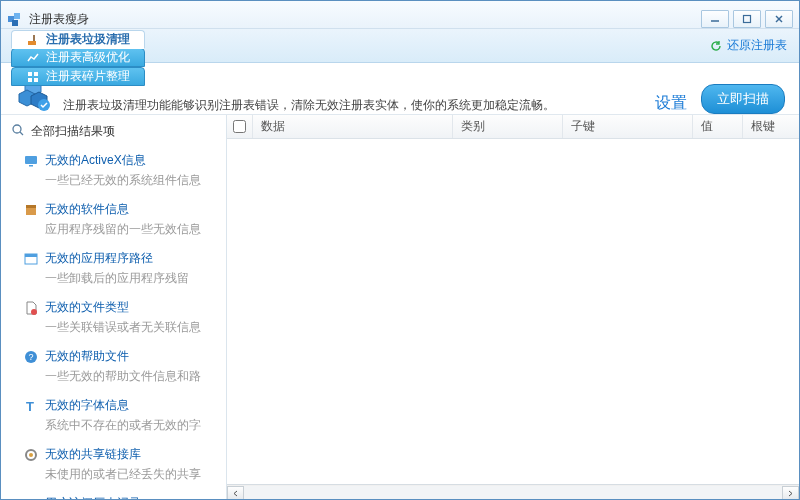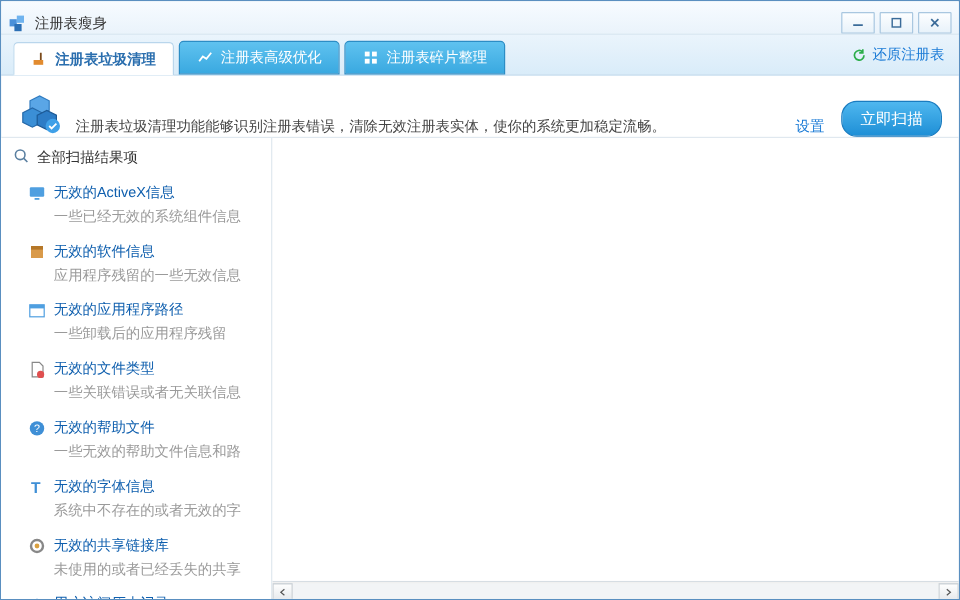--- a/index.html
+++ b/index.html
@@ -7,33 +7,33 @@
 
 
 .title-bar { height: 28px; background: linear-gradient(#f7fbff, #eaf3fb); display: flex; align-items: flex-end; padding: 0 6px; border-bottom: 1px solid #d0e0ee; }
 .title-bar .app-icon { width: 16px; height: 16px; margin-right: 6px; }
 .title-bar .title { font-size: 12px; color: #333; flex: 1; }
 .win-btns { display: flex; gap: 4px; }
 .win-btn { width: 28px; height: 18px; border: 1px solid #a9c7e0; background: linear-gradient(#fdfeff,#e8f2fa); display: flex; align-items: center; justify-content: center; cursor: pointer; border-radius: 1px; }
 .win-btn svg { width: 10px; height: 10px; }
 
 
-.tab-strip { height: 34px; background: linear-gradient(#eaf4fc,#d9ecf9); display: flex; align-items: flex-end; padding: 0 10px; position: relative; border-bottom: 1px solid #b9d6ec; }
+.tab-strip { height: 34px; background: linear-gradient(#eaf4fc,#d9ecf9); display: flex; align-items: flex-start; padding: 0 10px; position: relative; border-bottom: 1px solid #b9d6ec; flex-direction: column; }
 .tab { height: 28px; padding: 0 14px; display: flex; align-items: center; gap: 6px; font-size: 12px; cursor: pointer; border-top-left-radius: 4px; border-top-right-radius: 4px; margin-right: 4px; }
 .tab.active { background: #fff; border: 1px solid #b9d6ec; border-bottom: 1px solid #fff; position: relative; top: 1px; color: #2a6eae; font-weight: bold; }
 .tab.inactive { background: linear-gradient(#5fc2f0,#3aa9e0); color: #fff; border: 1px solid #2c8dc5; }
 .tab .tab-icon { width: 14px; height: 14px; }
 .restore-link { position: absolute; right: 12px; top: 8px; font-size: 12px; color: #1b7bd6; display: flex; align-items: center; gap: 4px; cursor: pointer; }
 .restore-link svg { width: 14px; height: 14px; }
 
 
 .desc-bar { height: 52px; background: #fff; display: flex; align-items: flex-end; padding: 0 14px; border-bottom: 1px solid #e0e8ef; }
 .desc-icon { width: 36px; height: 36px; margin-right: 12px; flex-shrink: 0; }
 .desc-text { flex: 1; font-size: 12px; color: #444; }
-.settings-link { font-size: 12px; color: #1b7bd6; margin-right: 14px; cursor: pointer; }
+.settings-link { font-size: 16px; color: #1b7bd6; margin-right: 14px; cursor: pointer; }
 .scan-btn { width: 84px; height: 30px; background: linear-gradient(#4fb7ef,#1e8fd6); color: #fff; border: 1px solid #1a7cc0; border-radius: 13px; font-size: 13px; cursor: pointer; display: flex; align-items: center; justify-content: center; }
 
 
 .main { display: flex; height: calc(500px - 28px - 34px - 52px); }
 .sidebar { width: 226px; border-right: 1px solid #dbe5ed; overflow-y: auto; background: #fff; }
 .side-head { display: flex; align-items: flex-start; gap: 6px; padding: 8px 10px 6px; font-size: 12px; color: #333; }
 .side-head svg { width: 14px; height: 14px; }
 .side-item { padding: 6px 10px 6px 22px; }
 .side-item .row1 { display: flex; align-items: center; gap: 6px; font-size: 12px; color: #0f5fae; cursor: pointer; }
 .side-item .row1 svg { width: 16px; height: 16px; flex-shrink: 0; }
@@ -229,20 +229,30 @@
             <circle cx="8" cy="6" r="3" fill="#4f9fe0"></circle>
             <path d="M3 14c0-3 10-3 10 0" fill="#4f9fe0"></path>
           </svg>
         <span>用户访问历史记录</span>
       </div>
     </div>
 
   </div>
 
   <div class="grid-area">
+    <div class="grid-header">
+      <div class="gh-cell gh-check">
+          <input type="checkbox" style="">
+        </div>
+      <div class="gh-cell gh-data">数据</div>
+      <div class="gh-cell gh-cat">类别</div>
+      <div class="gh-cell gh-sub">子键</div>
+      <div class="gh-cell gh-val">值</div>
+      <div class="gh-cell gh-root">根键</div>
+    </div>
     <div class="grid-body"></div>
     <div class="hscroll">
       <div class="arrow">
           <svg width="7" height="7" viewBox="0 0 7 7">
             <path d="M5 1L2 3.5 5 6" fill="none" stroke="#555"></path>
           </svg>
         </div>
       <div class="track"></div>
       <div class="arrow">
           <svg width="7" height="7" viewBox="0 0 7 7">

